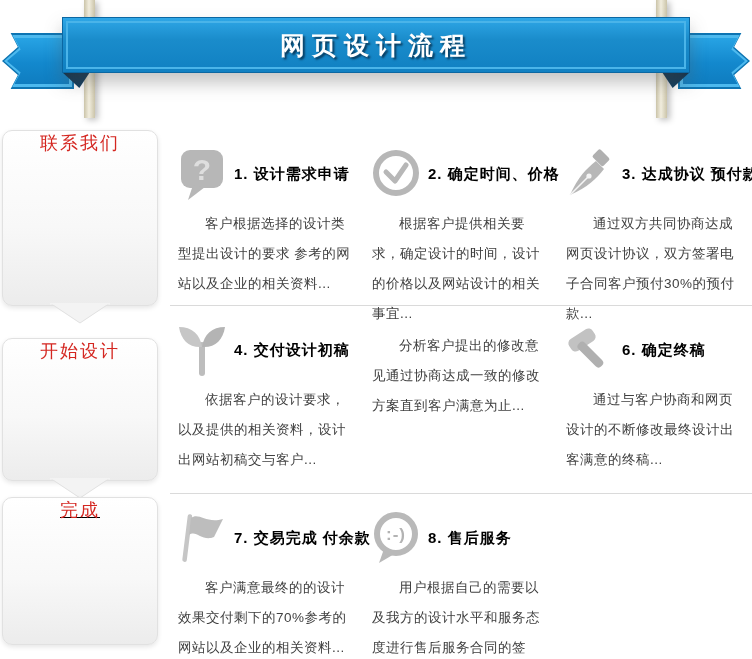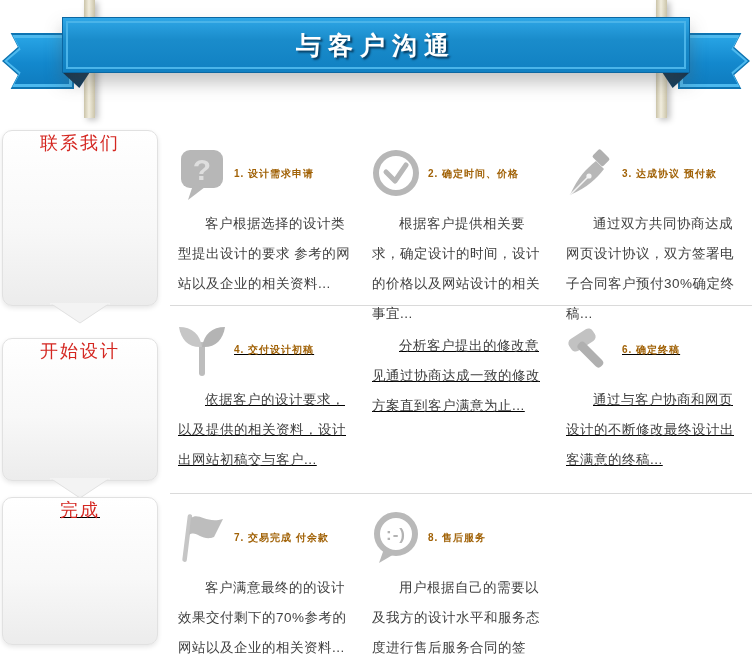--- a/index.html
+++ b/index.html
@@ -45,26 +45,26 @@
            display:flex; align-items:flex-start; justify-content:center; }
   .stage-label { color:#d42620; font-size:18px; letter-spacing:2px; }
   .stage-1 { top:130px; height:176px; }
   .stage-2 { top:338px; height:143px; }
   .stage-3 { top:497px; height:148px;text-decoration:underline; }
   .notch { position:absolute; left:50%; bottom:-20px; transform:translateX(-50%); }
 
   
   .row { position:absolute; left:170px; width:582px; display:flex; }
   .row-1 { top:130px; height:175px; }
-  .row-2 { top:305px; height:176px; border-top:1px solid #dadada;text-decoration:underline; }
+  .row-2 { top:305px; height:176px; border-top:1px solid #dadada; }
   .row-3 { top:481px; height:178px; border-top:1px solid #dadada;margin-top:12px; }
   .step { width:194px; padding:17px 6px 0 8px; }
   .step-head { display:flex; align-items:center; }
   .step-icon { width:48px; height:54px; flex:0 0 48px; }
-  .step-title { margin-left:8px; font-size:10px; font-weight:bold; color:#a16207; letter-spacing:1px; white-space:nowrap; }
+  .step-title { margin-left:8px; font-size:15px; font-weight:bold; color:#000000; letter-spacing:1px; white-space:nowrap; }
   .step-desc { margin-top:8px; font-size:13.5px; line-height:30px; color:#404040; text-indent:2em; letter-spacing:0.5px; }
 </style>
 </head>
 <body>
 
 <div class="page">
 
   <div class="strap strap-left"></div>
   <div class="strap strap-right"></div>
 
@@ -76,21 +76,21 @@
   <div class="tail tail-right">
     <div class="t-outer"></div>
       <div class="t-line"></div>
       <div class="t-fill"></div>
   </div>
 
   <div class="fold fold-left"></div>
   <div class="fold fold-right"></div>
 
   <div class="banner-bar">
-    <div class="banner-title">与客户沟通</div>
+    <div class="banner-title">网页设计流程</div>
   </div>
 
   <div class="stage stage-1">
     <span class="stage-label">联系我们</span>
     <svg class="notch" width="62" height="22">
       <polygon points="1,0 61,0 31,20" fill="#f3f3f3" stroke="#e0e0e0" stroke-width="1"></polygon>
       <line x1="1" y1="0" x2="61" y2="0" stroke="#f3f3f3" stroke-width="3"></line>
     </svg>
   </div>
   <div class="stage stage-2">
@@ -129,21 +129,21 @@
     <div class="step">
       <div class="step-head">
         <svg class="step-icon" viewBox="0 0 48 54">
           <rect x="28" y="5" width="15" height="11" rx="2" fill="#b0b0b0" transform="rotate(45 35 10)"></rect>
           <path d="M4 48 C12 30 20 22 30 14 L38 22 C30 32 22 40 4 48 Z" fill="#b7b7b7"></path>
           <path d="M4 48 L22 30" stroke="#f5f5f5" stroke-width="1.6"></path>
           <circle cx="23" cy="29" r="2.6" fill="#f5f5f5"></circle>
         </svg>
         <span class="step-title">3. 达成协议 预付款</span>
       </div>
-      <div class="step-desc">通过双方共同协商达成网页设计协议，双方签署电子合同客户预付30%确定终稿...</div>
+      <div class="step-desc">通过双方共同协商达成网页设计协议，双方签署电子合同客户预付30%的预付款...</div>
     </div>
   </div>
 
   <div class="row row-2">
     <div class="step">
       <div class="step-head">
         <svg class="step-icon" viewBox="0 0 48 54">
           <path d="M24 50 C24 38 24 30 24 22" fill="none" stroke="#bdbdbd" stroke-width="6" stroke-linecap="round"></path>
           <path d="M24 24 C11 25 3 17 1 4 C14 4 22 11 24 24 Z" fill="#c6c6c6"></path>
           <path d="M24 24 C37 25 45 17 47 4 C34 4 26 11 24 24 Z" fill="#b4b4b4"></path>

